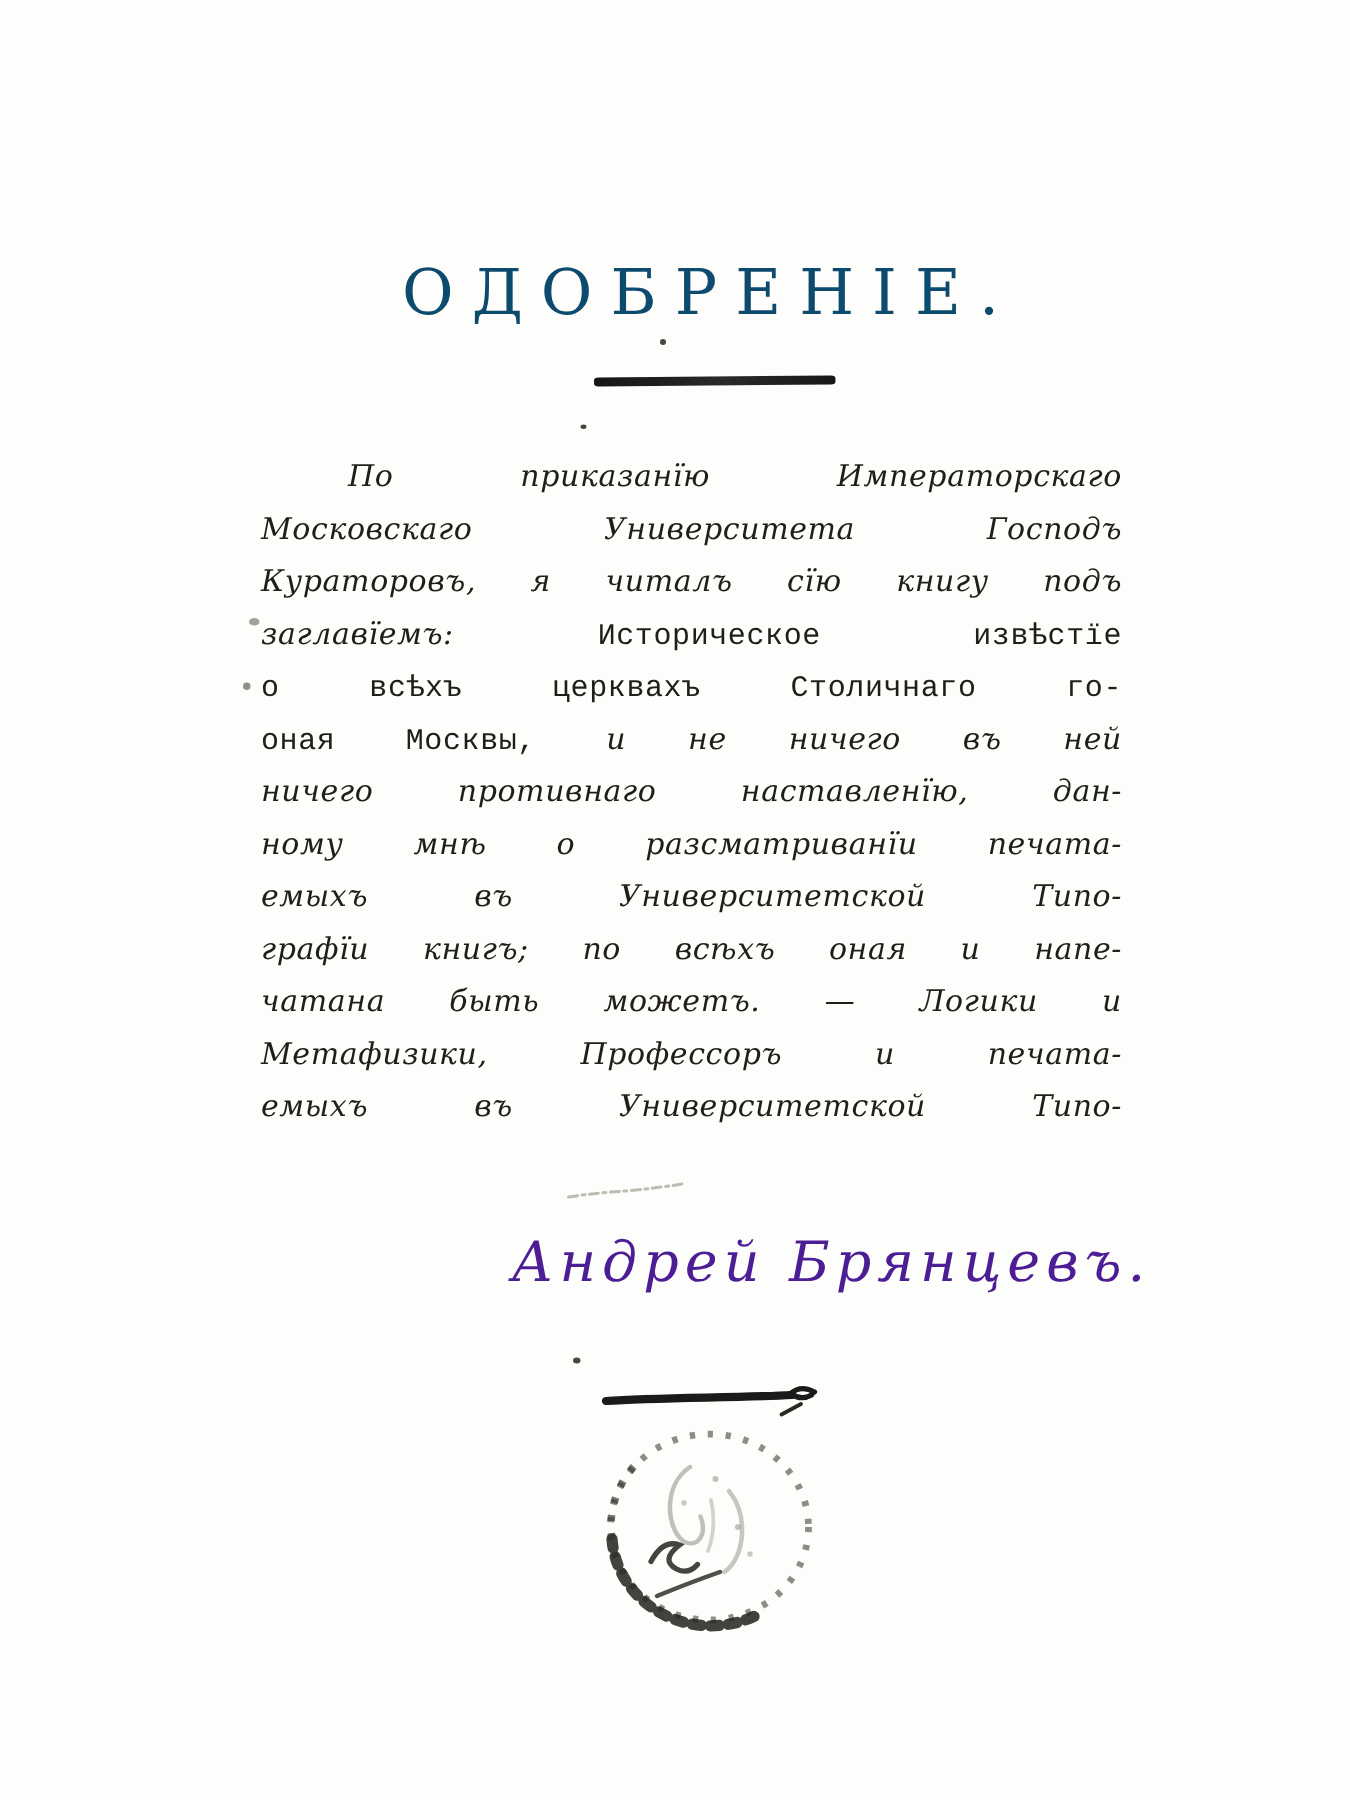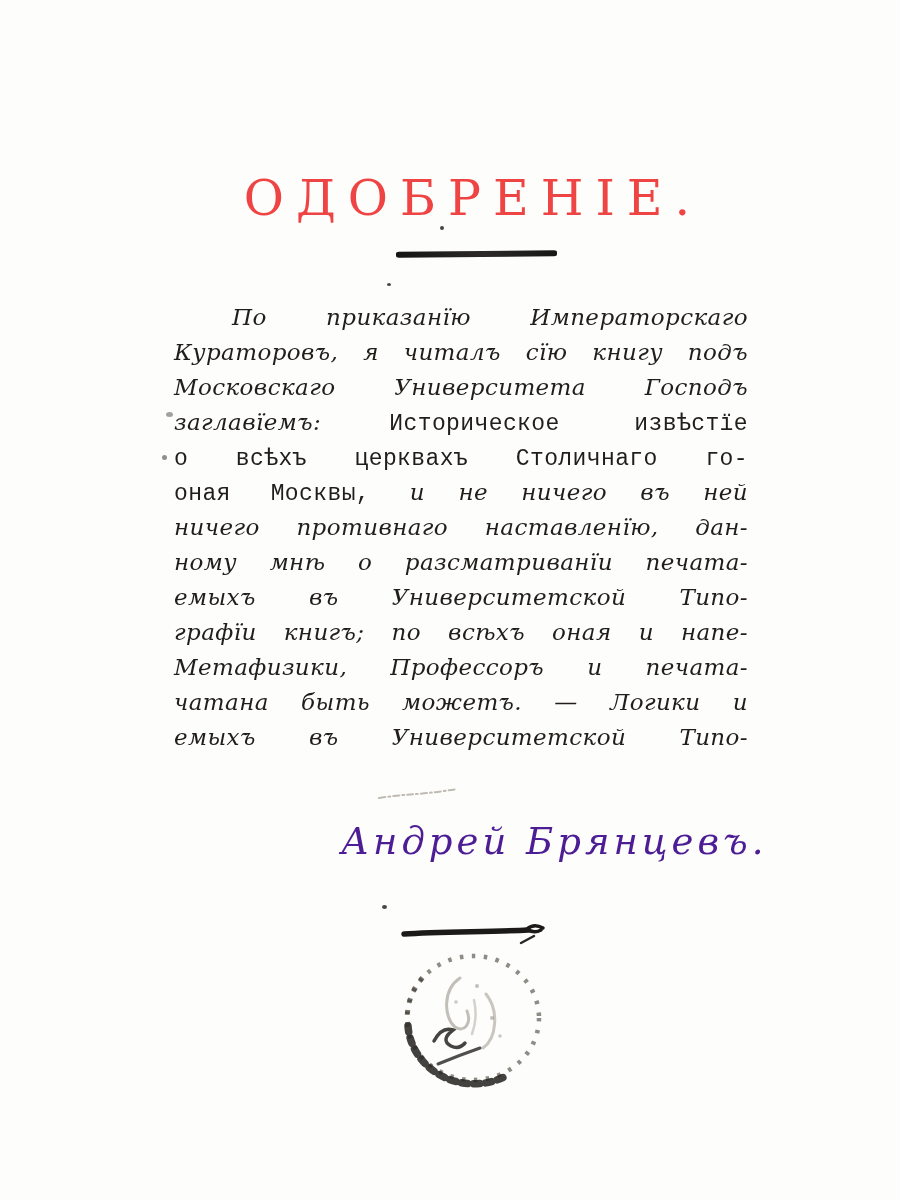--- a/index.html
+++ b/index.html
@@ -11,44 +11,44 @@
     color: #211e1a;
     font-family: "DejaVu Serif", "Liberation Serif", serif;
     overflow: hidden;
   }
   .title {
     position: absolute;
     left: 174px;
     top: 170px;
     width: 574px;
     margin: 0;
-    font-size: 49px;
+    font-size: 42px;
     font-weight: normal;
     letter-spacing: 12px;
     padding-left: 12px;
     text-align: center;
     white-space: nowrap;
-    color: #ef4444;
+    color: #0c4a6e;
   }
   .rule-top {
     position: absolute;
     left: 396px;
     top: 251px;
     width: 161px;
     height: 6px;
     background: linear-gradient(to right, #151515, #2b2a28 55%, #171717);
     border-radius: 3px / 2px;
     transform: rotate(-0.5deg);
   }
   .body-text {
     position: absolute;
     left: 174px;
     top: 300px;
     width: 574px;
-    font-size: 23px;
+    font-size: 20px;
     line-height: 35px;
     letter-spacing: 0.4px;
   }
   .line {
     text-align: justify;
     text-align-last: justify;
     white-space: normal;
     height: 35px;
     overflow: visible;
   }
@@ -81,31 +81,31 @@
 <body>
 
 <div class="page">
 
   <h1 class="title">ОДОБРЕНІЕ.</h1>
 
   <div class="rule-top"></div>
 
   <div class="body-text">
       <div class="line indent"><span class="cursive">По приказанїю Императорскаго</span></div>
+      <div class="line"><span class="cursive">Московскаго Университета Господъ</span></div>
       <div class="line"><span class="cursive">Кураторовъ, я читалъ сїю книгу подъ</span></div>
-      <div class="line"><span class="cursive">Московскаго Университета Господъ</span></div>
       <div class="line"><span class="cursive">заглавїемъ: </span><span class="roman">Историческое извѣстїе</span></div>
       <div class="line"><span class="roman">о всѣхъ церквахъ Столичнаго го-</span></div>
       <div class="line"><span class="roman">оная Москвы, </span><span class="cursive">и не ничего въ ней</span></div>
       <div class="line"><span class="cursive">ничего противнаго наставленїю, дан-</span></div>
       <div class="line"><span class="cursive">ному мнѣ о разсматриванїи печата-</span></div>
       <div class="line"><span class="cursive">емыхъ въ Университетской Типо-</span></div>
       <div class="line"><span class="cursive">графїи книгъ; по всѣхъ оная и напе-</span></div>
+      <div class="line"><span class="cursive">чатана быть можетъ. — Логики и</span></div>
       <div class="line"><span class="cursive">Метафизики, Профессоръ и печата-</span></div>
-      <div class="line"><span class="cursive">чатана быть можетъ. — Логики и</span></div>
       <div class="line"><span class="cursive">емыхъ въ Университетской Типо-</span></div>
     </div>
 
   <div class="signature">Андрей Брянцевъ.</div>
 
   <svg class="svg-abs" style="left:398px; top:920px;" width="160" height="28" viewBox="0 0 160 28">
     <path d="M 6 14 C 40 11.5 95 12 130 10" fill="none" stroke="#1b1a18" stroke-width="5.5" stroke-linecap="round"></path>
     <path d="M 145 8 q -9 -5 -16 1 q 7 5 14 1" fill="none" stroke="#1b1a18" stroke-width="3.5" stroke-linecap="round"></path>
     <path d="M 136 16 l -13 7" fill="none" stroke="#2a2824" stroke-width="2.5" stroke-linecap="round"></path>
   </svg>

